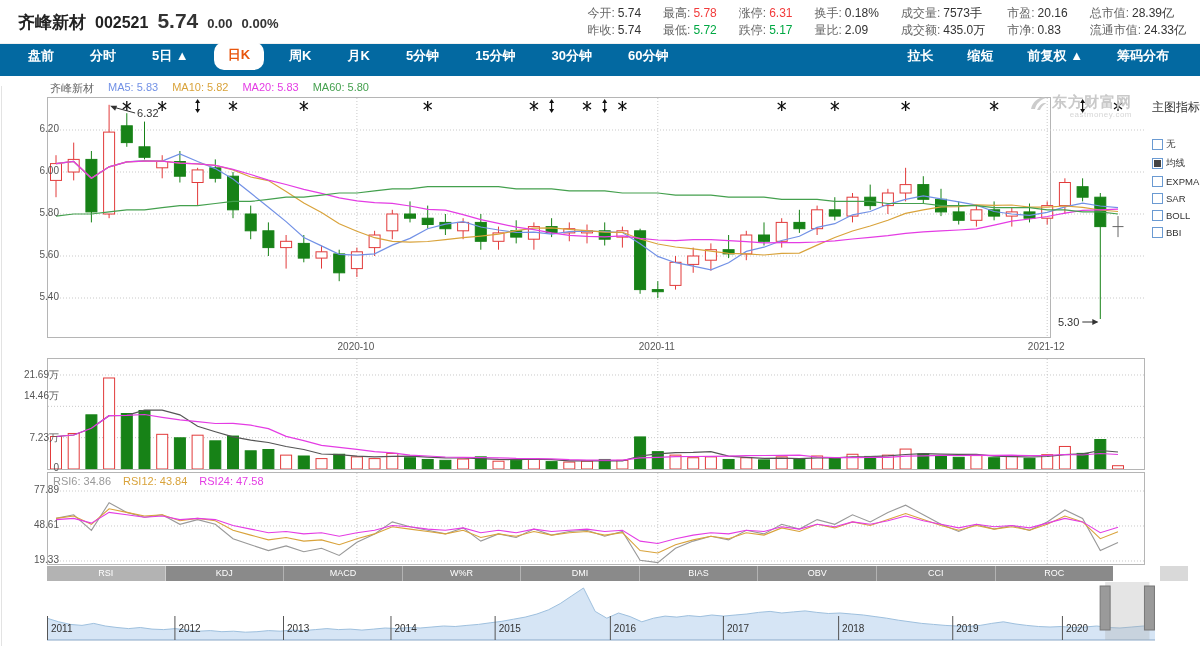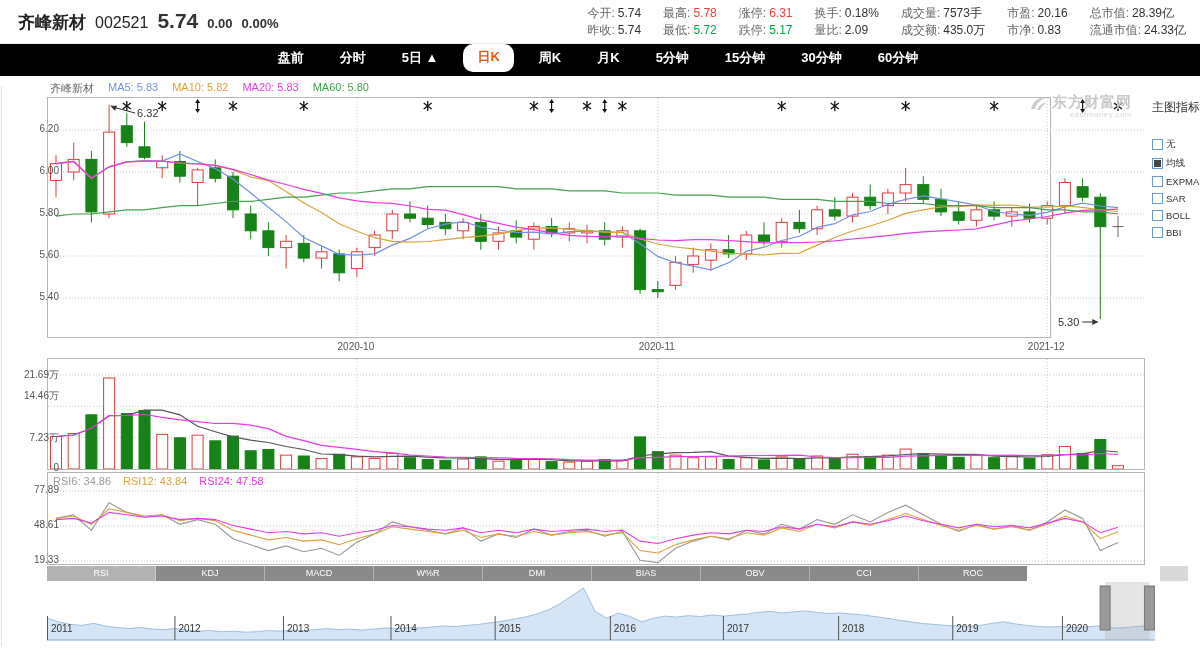--- a/index.html
+++ b/index.html
@@ -5,34 +5,34 @@
   html,body{margin:0;padding:0;}
   body{width:1200px;height:655px;overflow:hidden;background:#fff;
        font-family:"Liberation Sans","DejaVu Sans",sans-serif;}
   #app{position:relative;width:1200px;height:655px;background:#fff;}
 
   
   .header{position:absolute;left:0;top:0;width:1200px;height:44px;display:flex;
           align-items:center;padding:0 14px 0 18px;box-sizing:border-box;border-bottom:1px solid #f0f0f0;}
   .title-group{display:flex;align-items:baseline;gap:9px;white-space:nowrap;}
   .stock-name{font-size:17px;font-weight:bold;color:#222;}
-  .stock-code{font-size:16px;color:#222;font-weight:normal;}
+  .stock-code{font-size:16px;color:#222;font-weight:bold;}
   .stock-price{font-size:21px;font-weight:bold;color:#333;}
   .stock-chg{font-size:13px;font-weight:bold;color:#333;}
   .stats{margin-left:auto;display:flex;gap:22px;}
   .stat-col{display:flex;flex-direction:column;}
   .stat-row{font-size:12px;line-height:17px;white-space:nowrap;}
   .stat-row .lb{color:#666;margin-top:35px;}
   .stat-row .vl{color:#333;margin-left:3px;}
   .red{color:#f23b3b !important;}
   .green{color:#00a843 !important;}
 
   
-  .toolbar{position:absolute;left:0;top:44px;width:1200px;height:32px;background:#000000;
-           display:flex;align-items:center;padding:0 14px 8px 10px;box-sizing:border-box;flex-direction:column;}
+  .toolbar{position:absolute;left:0;top:44px;width:1200px;height:32px;background:#0369a1;
+           display:flex;align-items:center;padding:0 14px 8px 10px;box-sizing:border-box;}
   .tab{color:#fff;font-size:13px;font-weight:bold;padding:5px 11px;margin:0 7px;cursor:pointer;white-space:nowrap;}
   .tab.active{background:#fff;color:#e8560e;border-radius:10px;padding:4px 14px;}
   .tool-right{margin-left:auto;display:flex;gap:0;}
   .tool-right .tab{margin:0 6px;}
 
   
   .panel{position:absolute;border:1px solid #b5b5b5;background:#fff;box-sizing:border-box;}
   #main-panel{left:47px;top:97px;width:1004px;height:241px;}
   #vol-panel{left:47px;top:358px;width:1098px;height:112px;}
   #rsi-panel{left:47px;top:472px;width:1098px;height:93px;}
@@ -52,21 +52,21 @@
 
   
   .sidebar{position:absolute;left:1152px;top:99px;width:46px;}
   .sb-title{font-size:12px;color:#333;margin-bottom:22px;white-space:nowrap;}
   .sb-item{display:flex;align-items:center;gap:3px;margin-bottom:6px;cursor:pointer;}
   .cb{width:9px;height:9px;border:1px solid #6a9ad2;background:#fff;display:inline-block;position:relative;flex:0 0 auto;}
   .cb.checked::after{content:"";position:absolute;left:1px;top:1px;right:1px;bottom:1px;background:#444;}
   .sb-item span.lab{font-size:9.5px;color:#333;white-space:nowrap;}
 
   
-  .ind-bar{position:absolute;left:47px;top:566px;width:980px;height:15px;display:flex;background:#8a8a8a;}
+  .ind-bar{position:absolute;left:47px;top:566px;width:1066px;height:15px;display:flex;background:#8a8a8a;}
   .ind-tab{flex:1;text-align:center;color:#fff;font-size:9px;line-height:15px;cursor:pointer;
            border-right:1px solid rgba(255,255,255,.35);background:#8a8a8a;}
   .ind-tab:last-child{border-right:none;}
   .ind-tab.active{background:#b3b3b3;}
   .ind-nub{position:absolute;left:1160px;top:566px;width:28px;height:15px;background:#d9d9d9;}
 
   
   #timeline{left:47px;top:582px;width:1108px;height:60px;border:none;}
   .page-edge{position:absolute;left:1px;top:86px;width:1px;height:560px;background:#e3e3e3;}
 </style>

